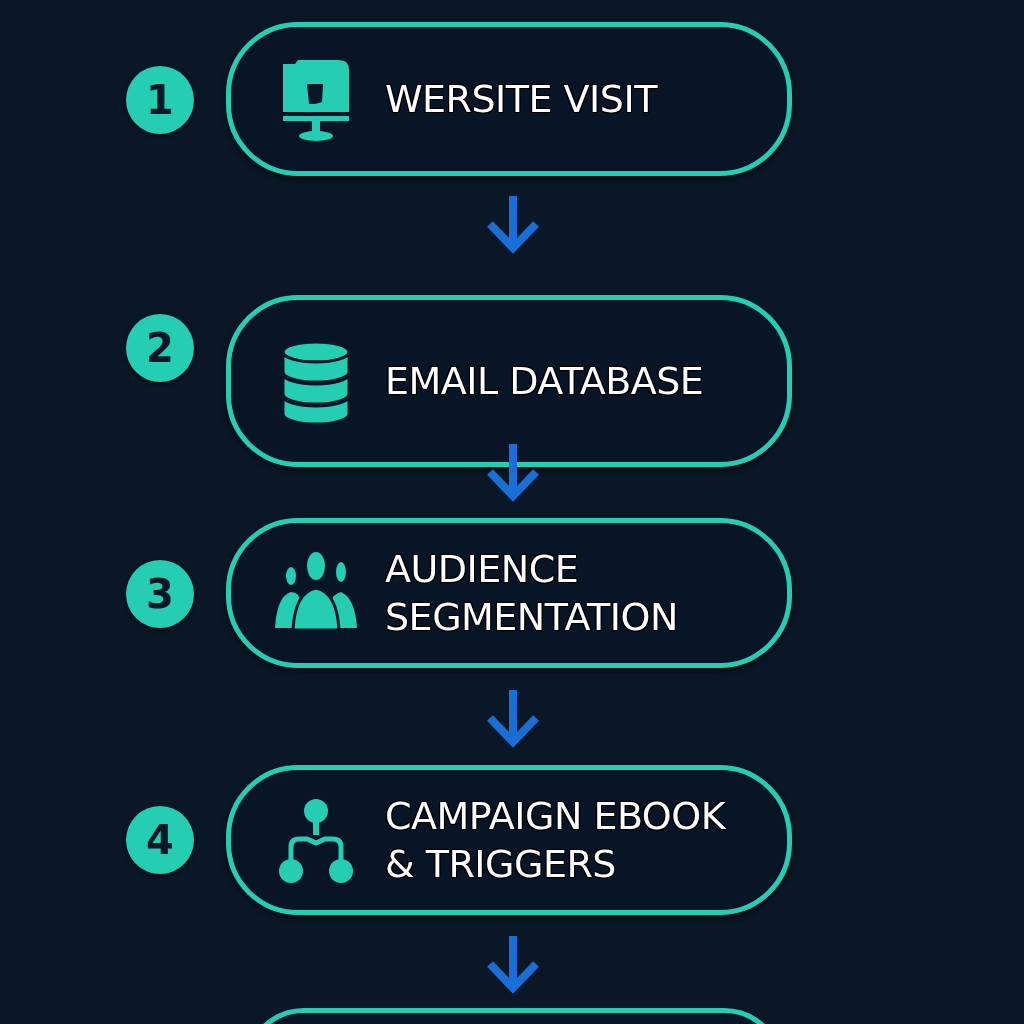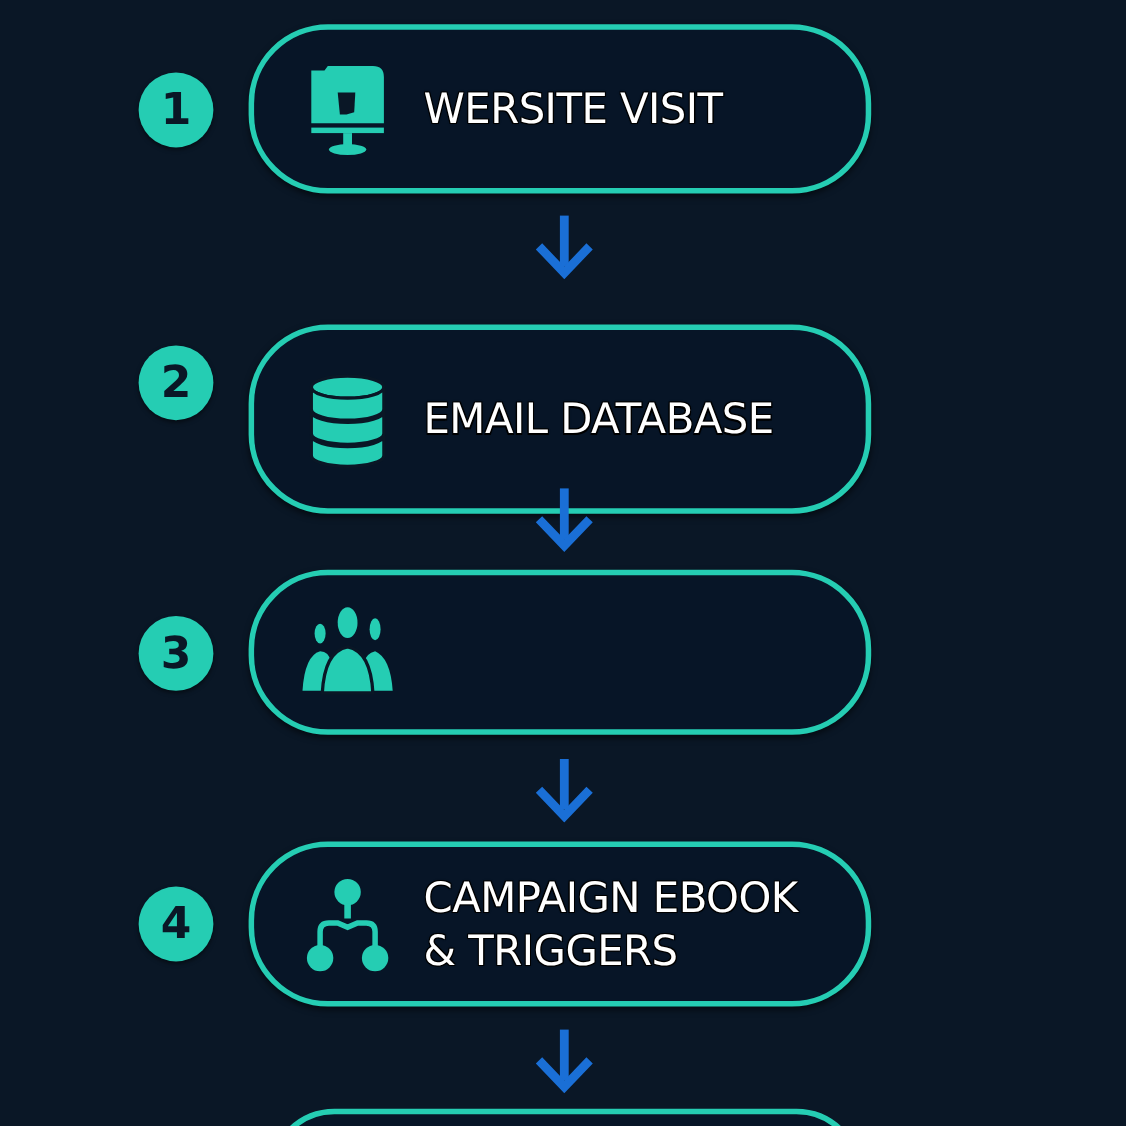--- a/index.html
+++ b/index.html
@@ -121,20 +121,24 @@
   </div>
 <div class="step-box" style="top:518px; height:150px;">
   <svg class="step-icon" viewBox="0 0 90 90">
     <ellipse cx="20" cy="28" rx="5" ry="9" fill="#25cdb3"></ellipse>
     <path d="M4 80 Q6 48 20 44 Q28 44 30 54 L26 80 Z" fill="#25cdb3"></path>
     <ellipse cx="70" cy="24" rx="5" ry="10" fill="#25cdb3"></ellipse>
     <path d="M86 80 Q84 50 70 44 Q62 46 60 54 L64 80 Z" fill="#25cdb3"></path>
     <ellipse cx="45" cy="18" rx="9" ry="14" fill="#25cdb3"></ellipse>
     <path d="M22 82 Q24 44 45 40 Q66 44 68 82 Z" fill="#25cdb3" stroke="#0a1726" stroke-width="3"></path>
   </svg>
+  <div class="step-text">
+    <span class="line">AUDIENCE</span>
+    <span class="line">SEGMENTATION</span>
+  </div>
 </div>
 
 <svg class="arrow" style="top:688px;" viewBox="0 0 58 60">
   <rect x="25" y="2" width="8" height="46" fill="#1a6fd6"></rect>
   <polyline points="6,30 29,54 52,30" fill="none" stroke="#1a6fd6" stroke-width="8"></polyline>
 </svg>
 
 <div class="step-num" style="top:806px;">
     <span>4</span>
   </div>

